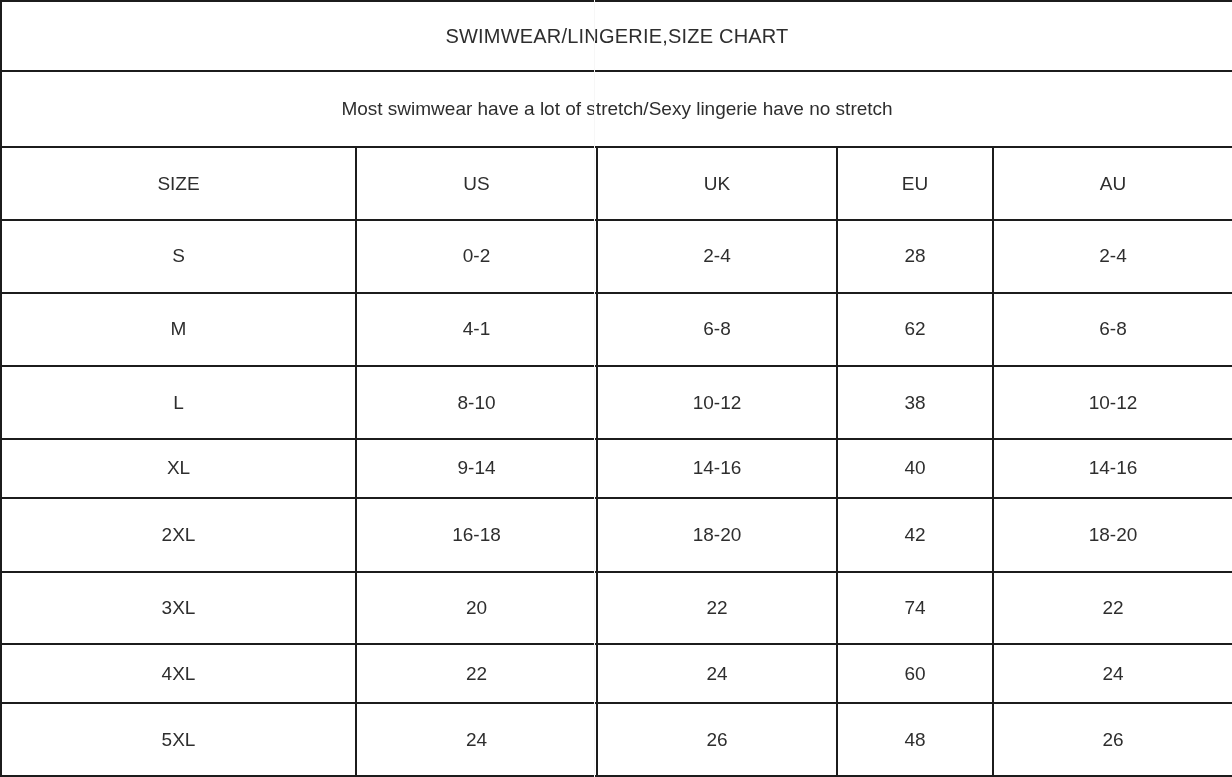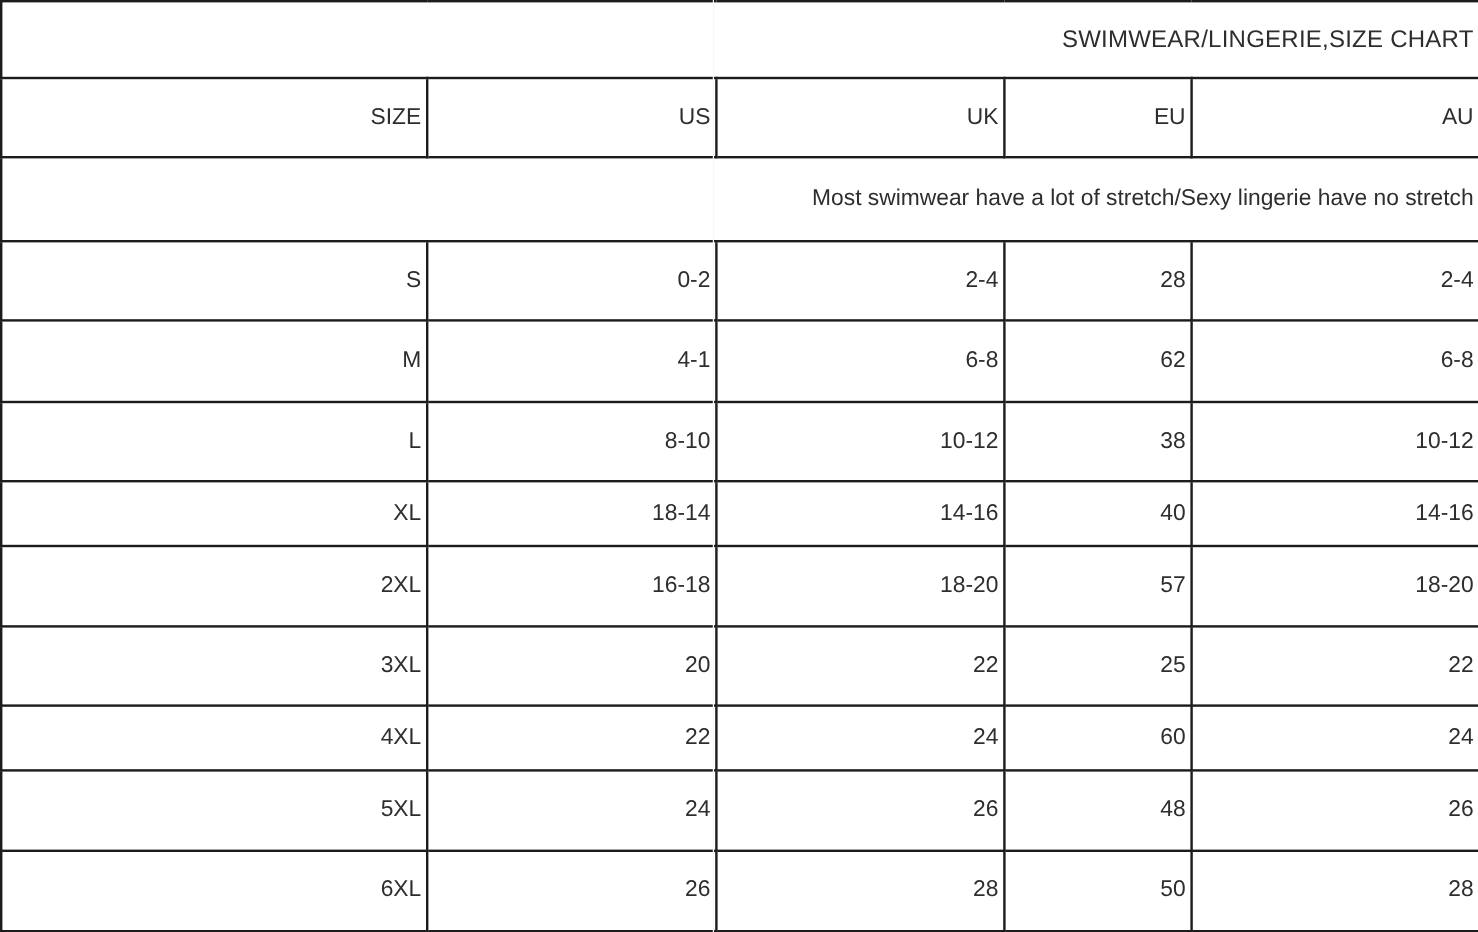--- a/index.html
+++ b/index.html
@@ -15,21 +15,21 @@
   }
   table.size-chart {
     width: 1232px;
     height: 777px;
     border-collapse: collapse;
     table-layout: fixed;
     background: #ffffff;
   }
   table.size-chart td, table.size-chart th {
     border: 2px solid #1c1c1c;
-    text-align: right;
+    text-align: center;
     vertical-align: middle;
     font-size: 19px;
     font-weight: 400;
     color: #2e2e2e;
     padding: 4px;
     overflow: hidden;
     white-space: nowrap;
   }
   tr.title-row td {
     font-size: 20px;
@@ -68,30 +68,30 @@
     <col style="width:240px">
     <col style="width:156px">
     <col style="width:240px">
   </colgroup>
 
   <tbody>
       <tr class="title-row" style="height:57px">
     <td colspan="5" class="merged-full">SWIMWEAR/LINGERIE,SIZE CHART</td>
   </tr>
 
+  <tr style="height:62px">
+    <td colspan="5">Most swimwear have a lot of stretch/Sexy lingerie have no stretch</td>
+  </tr>
+
   <tr style="height:59px">
     <td>SIZE</td>
     <td>US</td>
     <td>UK</td>
     <td>EU</td>
     <td>AU</td>
-  </tr>
-
-  <tr style="height:62px">
-    <td colspan="5">Most swimwear have a lot of stretch/Sexy lingerie have no stretch</td>
   </tr>
 
   <tr style="height:59px">
     <td>S</td>
     <td>0-2</td>
     <td>2-4</td>
     <td>28</td>
     <td>2-4</td>
   </tr>
 
@@ -106,60 +106,53 @@
   <tr style="height:59px">
     <td>L</td>
     <td>8-10</td>
     <td>10-12</td>
     <td>38</td>
     <td>10-12</td>
   </tr>
 
   <tr style="height:48px">
     <td>XL</td>
-    <td>18-14</td>
+    <td>9-14</td>
     <td>14-16</td>
     <td>40</td>
     <td>14-16</td>
   </tr>
 
   <tr style="height:60px">
     <td>2XL</td>
     <td>16-18</td>
     <td>18-20</td>
-    <td>57</td>
+    <td>42</td>
     <td>18-20</td>
   </tr>
 
   <tr style="height:59px">
     <td>3XL</td>
     <td>20</td>
     <td>22</td>
-    <td>25</td>
+    <td>74</td>
     <td>22</td>
   </tr>
 
   <tr style="height:48px">
     <td>4XL</td>
     <td>22</td>
     <td>24</td>
     <td>60</td>
     <td>24</td>
   </tr>
 
   <tr style="height:59px">
     <td>5XL</td>
     <td>24</td>
     <td>26</td>
     <td>48</td>
     <td>26</td>
   </tr>
 
-  <tr style="height:60px">
-    <td>6XL</td>
-    <td>26</td>
-    <td>28</td>
-    <td>50</td>
-    <td>28</td>
-  </tr>
 
 </tbody>
   </table>
 
 </body></html>

